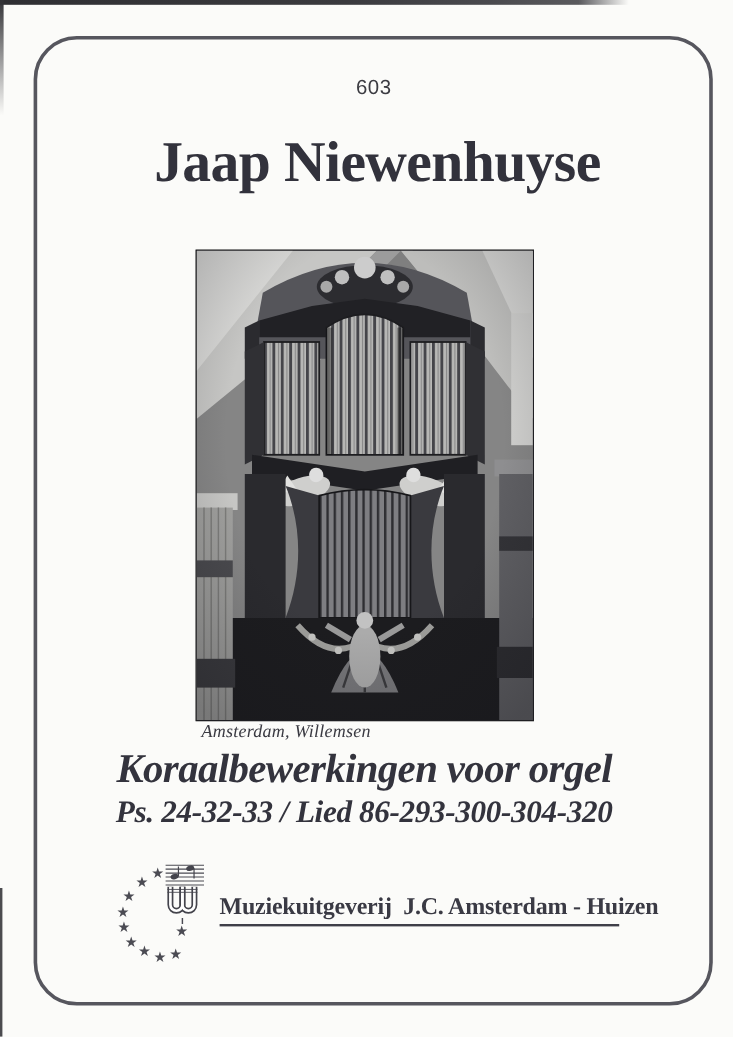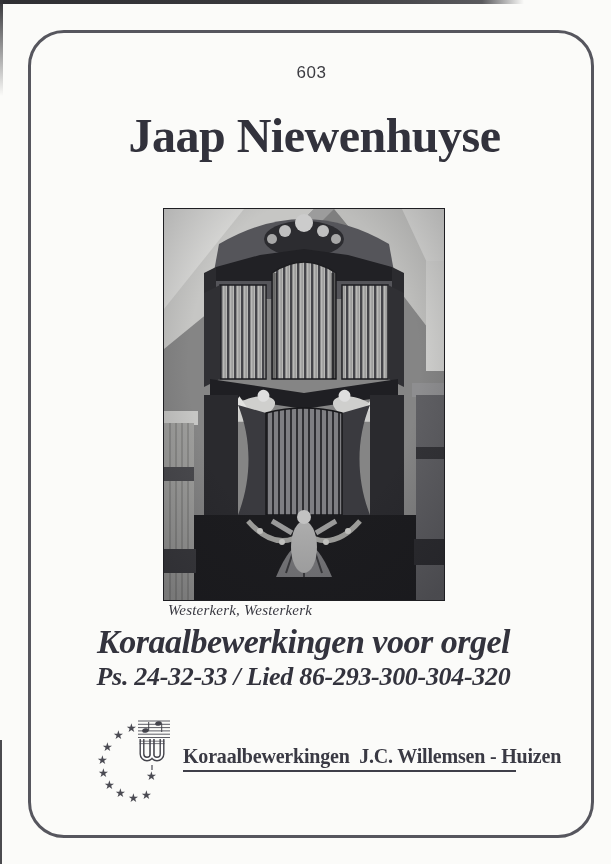--- a/index.html
+++ b/index.html
@@ -159,21 +159,21 @@
       <rect x="0" y="340" width="32" height="24" fill="#3a3a3e"></rect>
       <rect x="248" y="174" width="32" height="14" fill="#8e8e90"></rect>
       <rect x="252" y="186" width="28" height="205" fill="#5f5f63"></rect>
       <rect x="252" y="238" width="28" height="12" fill="#333337"></rect>
       <rect x="250" y="330" width="30" height="26" fill="#2c2c30"></rect>
 
       <rect width="280" height="391" fill="url(#vg)"></rect>
     </svg>
   </div>
 
-  <div class="photo-caption">Westerkerk, Westerkerk</div>
+  <div class="photo-caption">Amsterdam, Willemsen</div>
 
   <div class="work-title">Koraalbewerkingen voor orgel</div>
   <div class="work-contents">Ps. 24-32-33 / Lied 86-293-300-304-320</div>
 
   <span class="star" style="left:126px;top:722px">★</span>
   <span class="star" style="left:113px;top:729px">★</span>
   <span class="star" style="left:102px;top:741px">★</span>
   <span class="star" style="left:97px;top:754px">★</span>
   <span class="star" style="left:98px;top:767px">★</span>
   <span class="star" style="left:104px;top:779px">★</span>
@@ -200,16 +200,16 @@
         <path d="M9,21 V36 a5,5 0 0 0 10,0 V21" stroke="#44444c" stroke-width="5"></path>
         <path d="M19,21 V36 a5,5 0 0 0 10,0 V21" stroke="#44444c" stroke-width="5"></path>
         <path d="M9,21 V36 a5,5 0 0 0 10,0 V21" stroke="#ffffff" stroke-width="2.2"></path>
         <path d="M19,21 V36 a5,5 0 0 0 10,0 V21" stroke="#ffffff" stroke-width="2.2"></path>
         <path d="M6.5,23.2 H31.5 M6.5,25.6 H31.5" stroke="#44444c" stroke-width="0.7"></path>
       </g>
       <line x1="19" y1="47" x2="19" y2="52" stroke="#4a4a52" stroke-width="1.2"></line>
     </svg>
   </div>
 
-  <div class="publisher">Koraalbewerkingen  J.C. Willemsen - Huizen</div>
+  <div class="publisher">Muziekuitgeverij  J.C. Amsterdam - Huizen</div>
   <div class="publisher-rule"></div>
 
 </div>
 
 </body></html>

